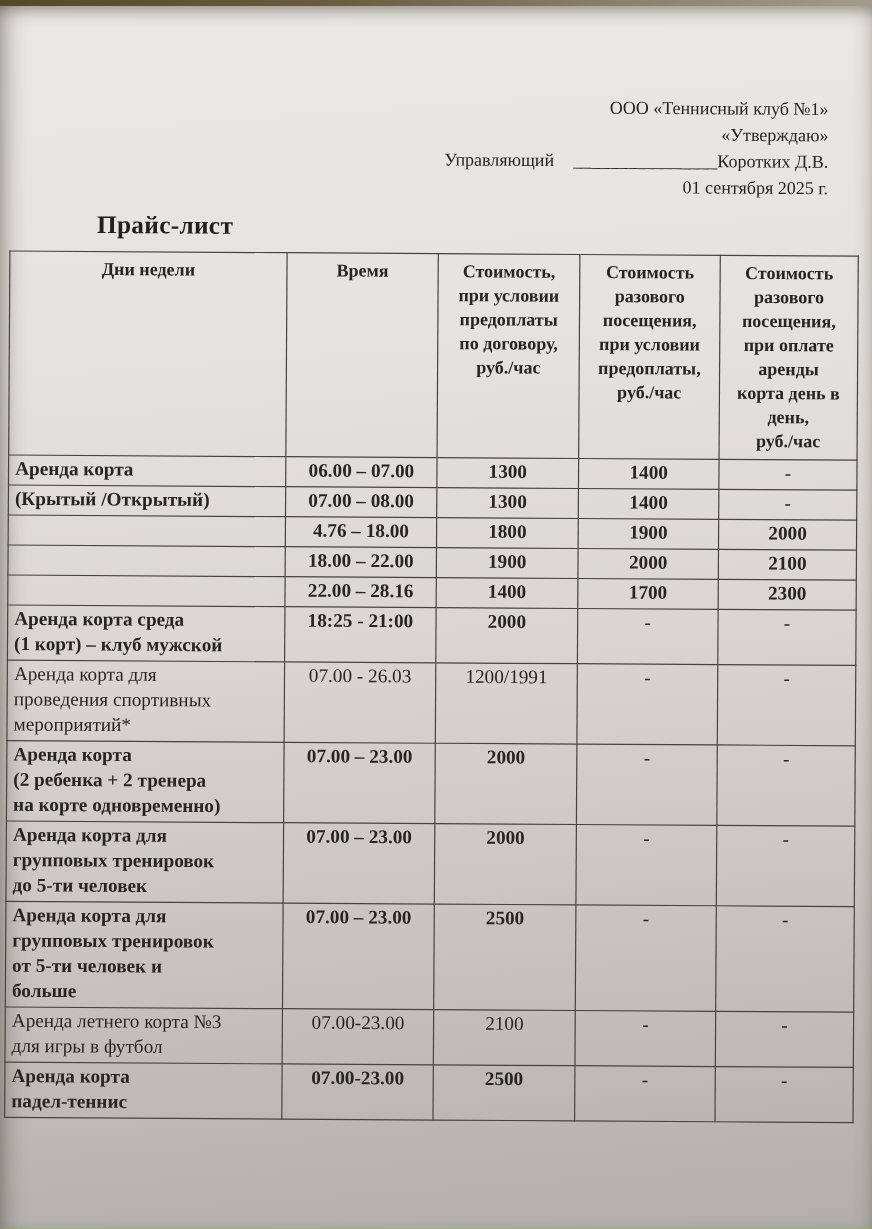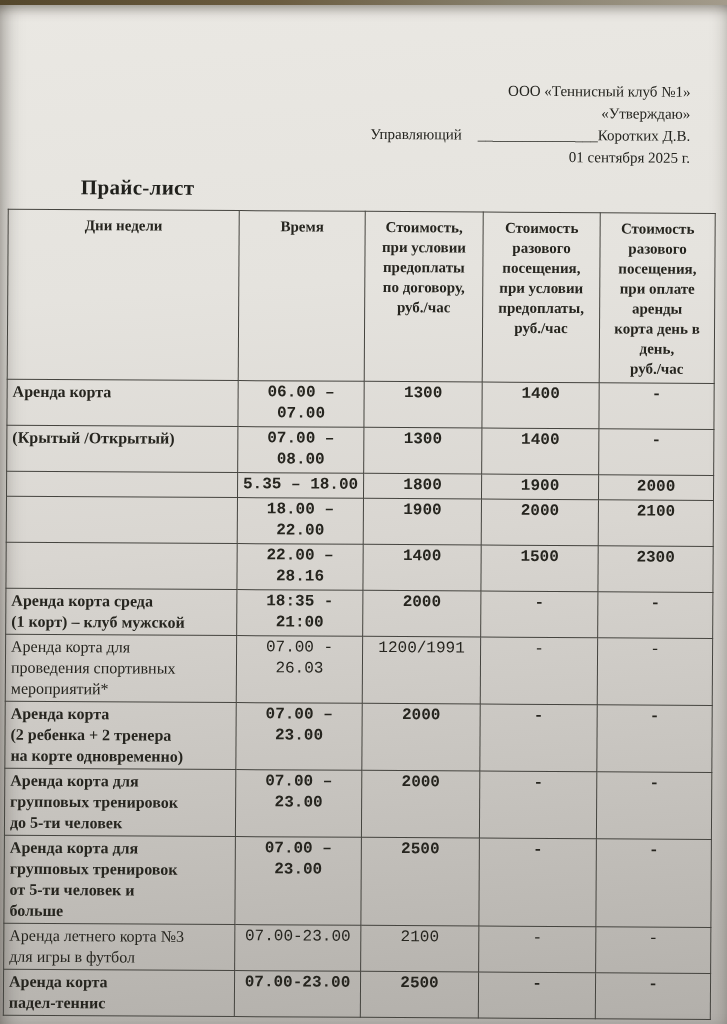--- a/index.html
+++ b/index.html
@@ -43,21 +43,21 @@
   th,td{
     border:1px solid #45443f;vertical-align:top;
     color:#26251f;
   }
   thead th{
     font-size:15px;line-height:20px;font-weight:bold;text-align:center;
     padding:5px 2px 4px 2px;white-space:pre-line;height:162px;box-sizing:border-box;
   }
   td{font-size:16px;line-height:21px;padding:1px 3px 2px 3px;}
   td.service{text-align:left;padding-left:5px;white-space:pre-line;}
-  td.time,td.price{text-align:center;font-family:Liberation Mono, monospace;}
+  td.time,td.price{text-align:center;}
   tr.bold td{font-weight:bold;}
 </style>
 </head>
 <body>
 
 <div class="photo">
   <div class="desk"></div>
   <div class="paper">
     <div class="content">
 
@@ -113,43 +113,43 @@
             </tr>
             <tr class="bold">
               <td class="service">(Крытый /Открытый)</td>
               <td class="time">07.00 – 08.00</td>
               <td class="price">1300</td>
               <td class="price">1400</td>
               <td class="price">-</td>
             </tr>
             <tr class="bold">
               <td class="service"></td>
-              <td class="time">5.35 – 18.00</td>
+              <td class="time">4.76 – 18.00</td>
               <td class="price">1800</td>
               <td class="price">1900</td>
               <td class="price">2000</td>
             </tr>
             <tr class="bold">
               <td class="service"></td>
               <td class="time">18.00 – 22.00</td>
               <td class="price">1900</td>
               <td class="price">2000</td>
               <td class="price">2100</td>
             </tr>
             <tr class="bold">
               <td class="service"></td>
               <td class="time">22.00 – 28.16</td>
               <td class="price">1400</td>
-              <td class="price">1500</td>
+              <td class="price">1700</td>
               <td class="price">2300</td>
             </tr>
             <tr class="bold">
               <td class="service">Аренда корта среда
 (1 корт) – клуб мужской</td>
-              <td class="time">18:35 - 21:00</td>
+              <td class="time">18:25 - 21:00</td>
               <td class="price">2000</td>
               <td class="price">-</td>
               <td class="price">-</td>
             </tr>
             <tr>
               <td class="service">Аренда корта для
 проведения спортивных
 мероприятий*</td>
               <td class="time">07.00 - 26.03</td>
               <td class="price">1200/1991</td>

